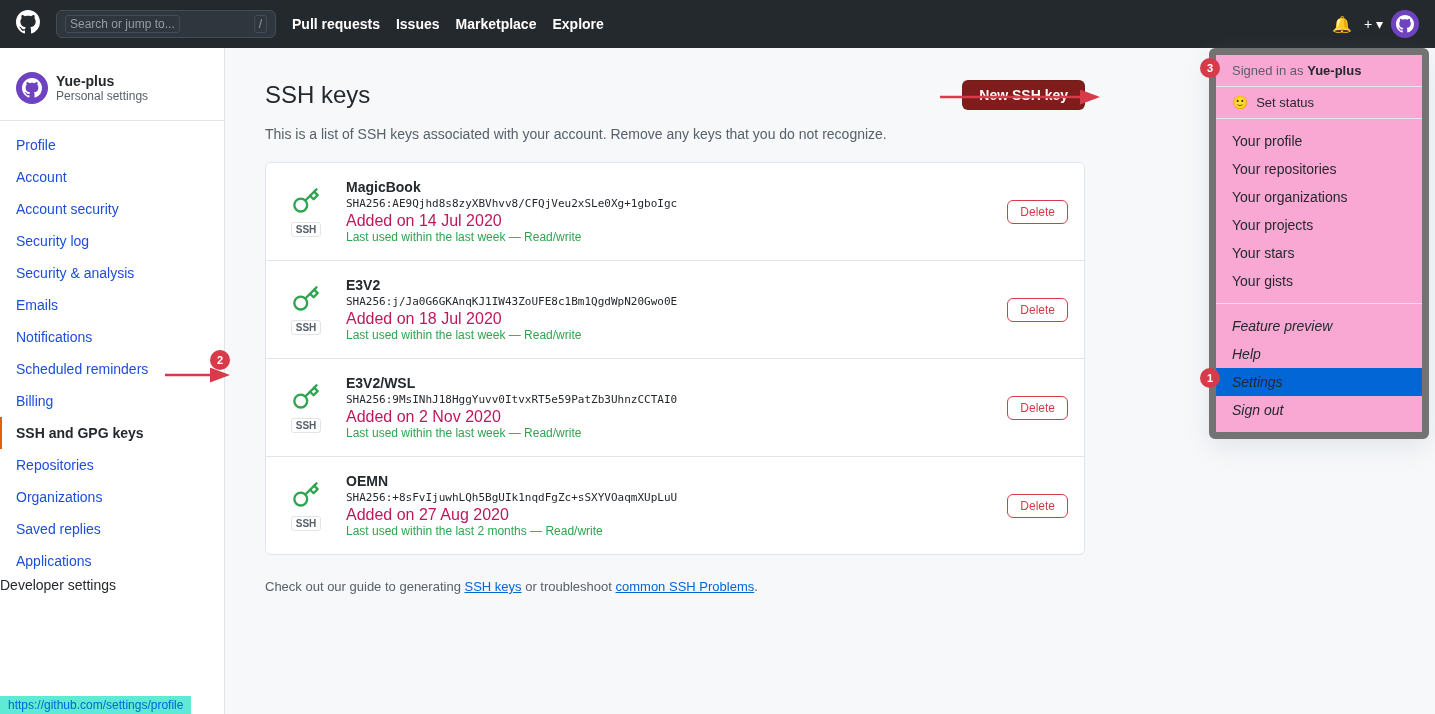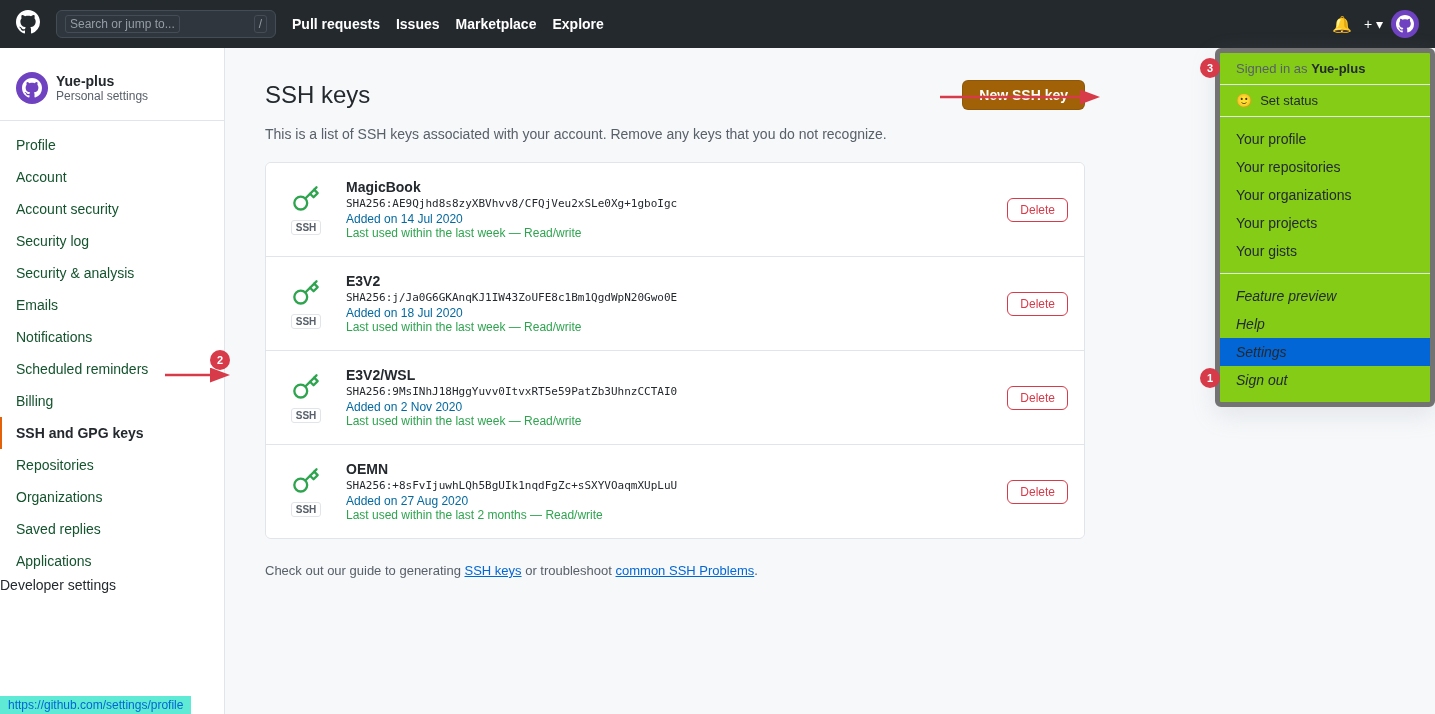--- a/index.html
+++ b/index.html
@@ -55,33 +55,33 @@
       border-bottom: 1px solid #e1e4e8;
       margin-bottom: 8px;
     }
     .sidebar-avatar { width: 32px; height: 32px; border-radius: 50%; background: #6f42c1; display: flex; align-items: center; justify-content: center; color: white; font-size: 13px; }
     .sidebar-username { font-weight: 600; font-size: 14px; color: #24292e; }
     .sidebar-subtitle { font-size: 12px; color: #586069; }
     .sidebar-nav { list-style: none; }
     .sidebar-nav li a {
       display: block;
       padding: 8px 16px;
-      color: #14532d;
+      color: #1d4ed8;
       text-decoration: none;
       font-size: 14px;
     }
     .sidebar-nav li.active a { color: #24292e; font-weight: 600; border-left: 2px solid #e36209; padding-left: 14px; }
 
     
     .main { flex: 1; padding: 32px 40px; max-width: 900px; }
 
     .page-header { display: flex; align-items: center; justify-content: space-between; margin-bottom: 16px; }
     .page-title { font-size: 24px; font-weight: 400; }
     .btn-green {
-      background: #a16207;
+      background: #7f1d1d;
       color: white;
       border: 1px solid rgba(27,31,35,0.15);
       border-radius: 6px;
       padding: 6px 16px;
       font-size: 14px;
       font-weight: 600;
       cursor: pointer;
     }
 
     .info-text { color: #586069; font-size: 14px; margin-bottom: 20px; }
@@ -109,43 +109,43 @@
       font-weight: 600;
       color: #586069;
       border: 1px solid #e1e4e8;
       border-radius: 3px;
       padding: 1px 4px;
       margin-top: 2px;
     }
     .ssh-details { flex: 1; }
     .ssh-name { font-weight: 600; font-size: 14px; color: #24292e; margin-bottom: 2px; }
     .ssh-fingerprint { font-size: 11px; color: #24292e; font-family: monospace; margin-bottom: 2px; }
-    .ssh-meta { font-size: 12px; color: #0369a1; }
+    .ssh-meta { font-size: 16px; color: #be185d; }
     .ssh-usage { font-size: 12px; color: #2ea44f; }
     .btn-delete {
       border: 1px solid #d73a49;
       color: #d73a49;
       background: white;
       border-radius: 6px;
       padding: 4px 12px;
       font-size: 12px;
       cursor: pointer;
     }
 
     .footer-links { font-size: 13px; color: #586069; }
     .footer-links a { color: #0366d6; }
 
     
     .dropdown-overlay {
       position: fixed;
       top: 48px;
-      right: 0;
+      right: 6px;
       width: 220px;
-      background: #84cc16;
-      border: 5px solid #737373;
+      background: #f9a8d4;
+      border: 7px solid #737373;
       border-radius: 6px;
       box-shadow: 0 8px 24px rgba(149,157,165,0.2);
       z-index: 200;
     }
     .dropdown-header {
       padding: 8px 16px;
       font-size: 13px;
       color: #586069;
       border-bottom: 1px solid #e1e4e8;
     }
@@ -396,20 +396,21 @@
     </div>
     <div class="dropdown-set-status">
       <span>🙂</span>
       <span>Set status</span>
     </div>
     <div class="dropdown-section">
       <a class="dropdown-item">Your profile</a>
       <a class="dropdown-item">Your repositories</a>
       <a class="dropdown-item">Your organizations</a>
       <a class="dropdown-item">Your projects</a>
+      <a class="dropdown-item">Your stars</a>
       <a class="dropdown-item">Your gists</a>
     </div>
     <div class="dropdown-bottom">
       <a class="dropdown-item">Feature preview</a>
       <a class="dropdown-item">Help</a>
       <a class="dropdown-item active">Settings</a>
       <a class="dropdown-item">Sign out</a>
     </div>
   </div>
 

